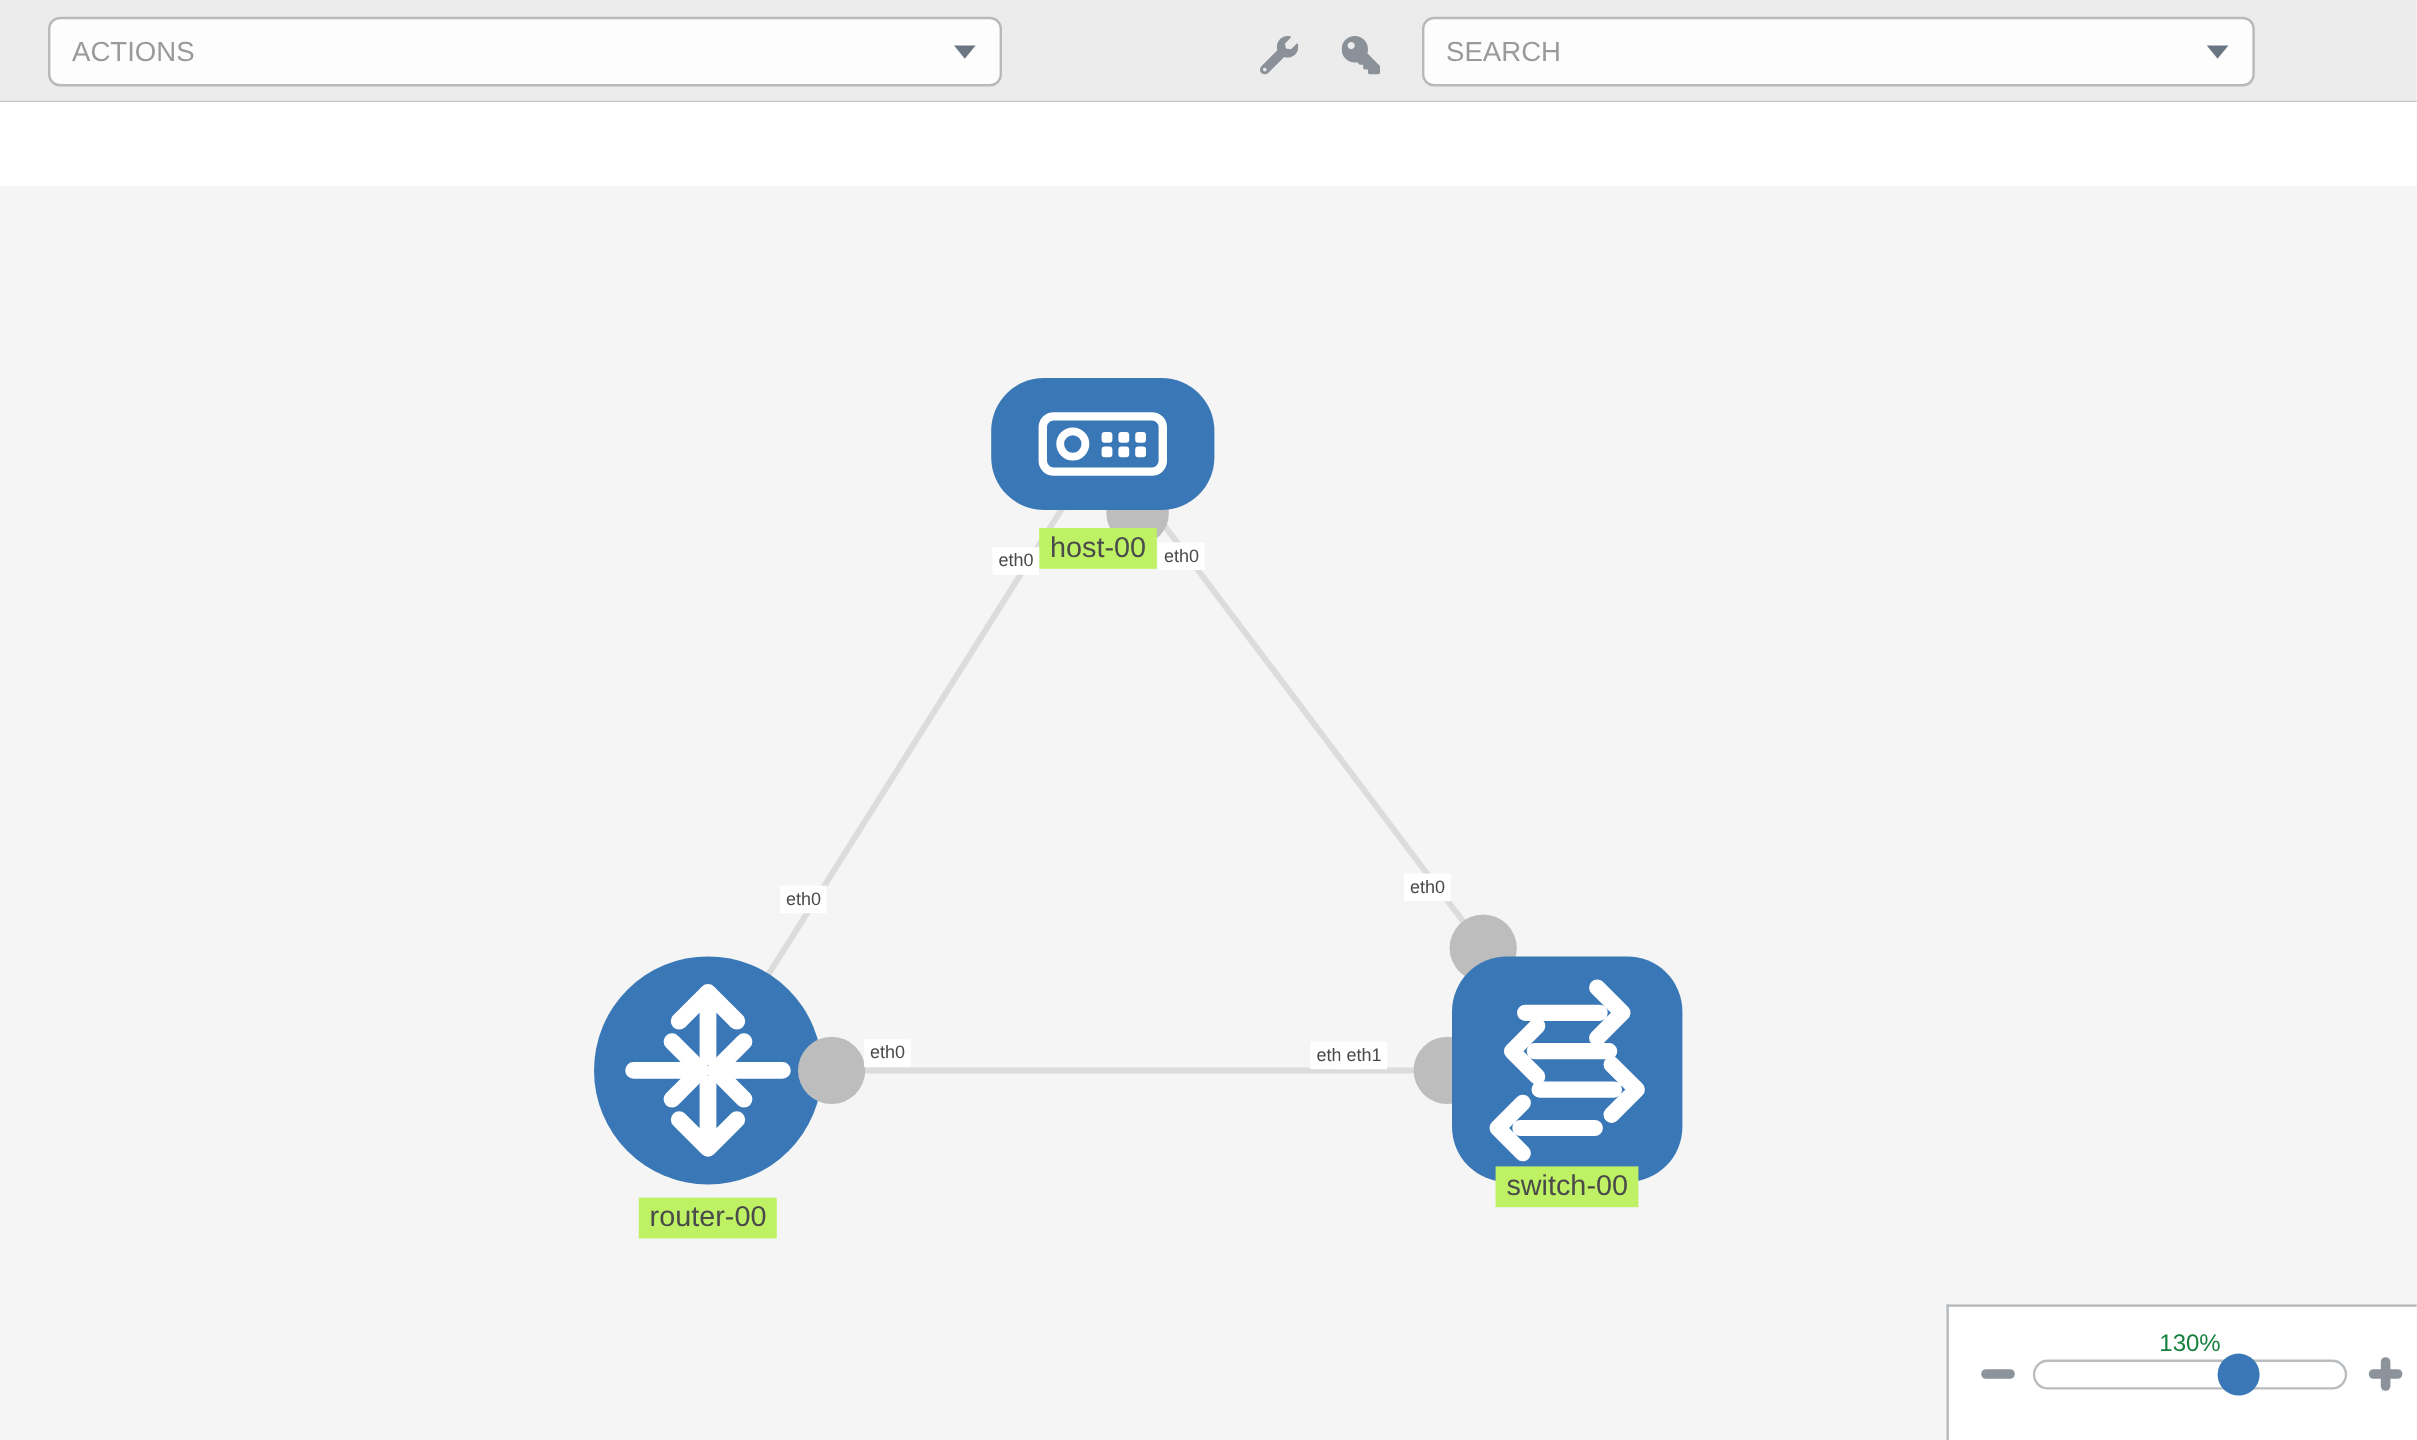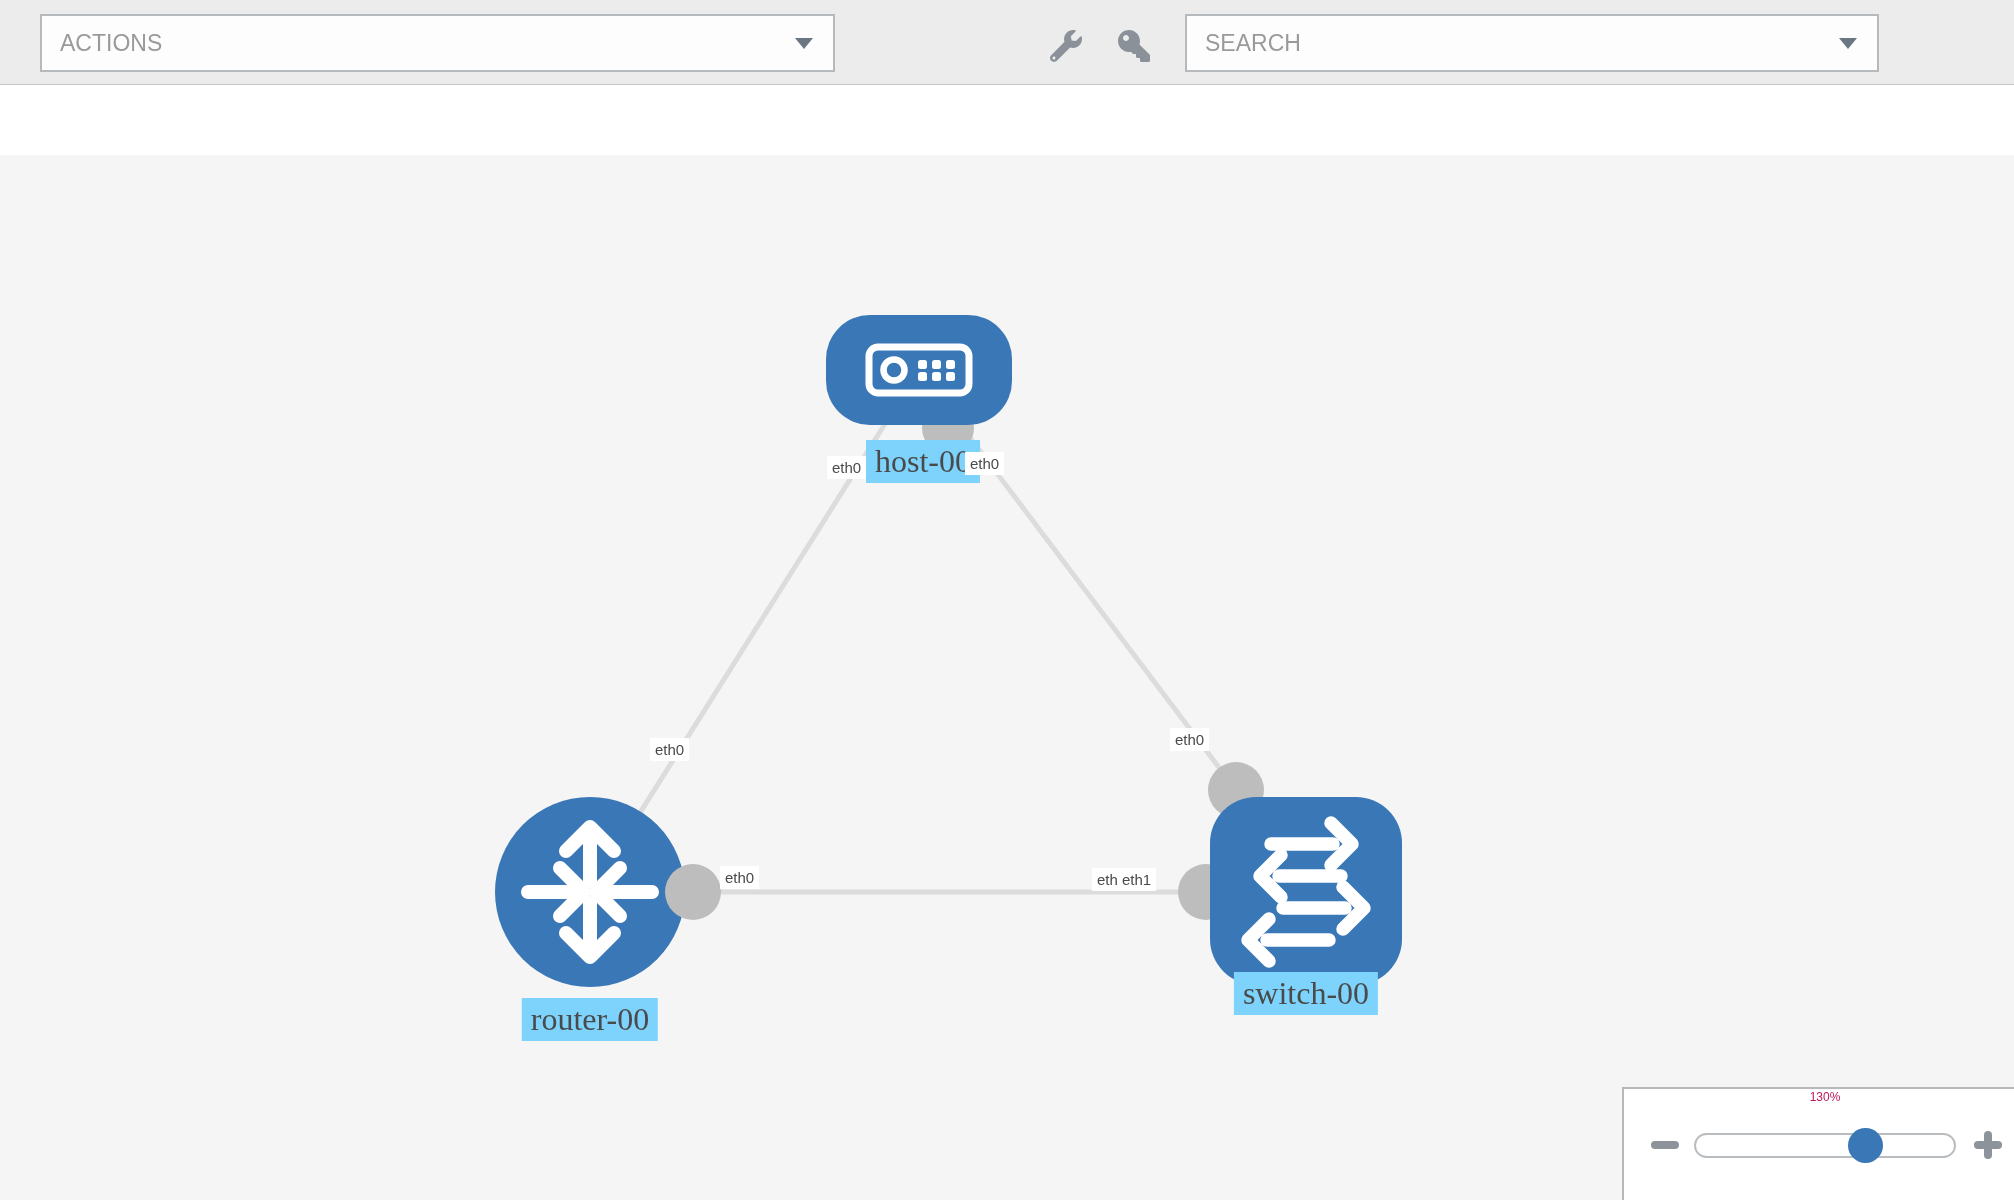--- a/index.html
+++ b/index.html
@@ -10,43 +10,43 @@
   
   .header { position:relative; height:70px; background:#ffffff; border-bottom:2px solid #d6d6d6; }
   .header .title { position:absolute; left:38px; top:14px; font-size:27px; font-weight:bold; color:#636363; letter-spacing:0.2px; }
   .title .sep { margin:0 10px; }
   .close-btn { position:absolute; right:33px; top:18px; width:35px; height:35px; border-radius:50%;
                background:#c9c9c9; display:flex; align-items:center; justify-content:center; cursor:pointer; }
 
   
   .toolbar { position:relative; height:85px; background:#ececec; border-bottom:1px solid #c6c6c6; }
   .dropdown { position:absolute; top:14px; height:58px; background:#fdfdfd; border:2px solid #b7babd;
-              border-radius:0; display:flex; align-items:center; cursor:pointer; }
+              border-radius:10px; display:flex; align-items:center; cursor:pointer; }
   .dropdown .ph { font-size:23px; color:#9a9a9a; margin-left:18px; }
   .caret { position:absolute; right:20px; top:50%; margin-top:-5px; width:0; height:0;
            border-left:9px solid transparent; border-right:9px solid transparent; border-top:11px solid #6a7682; }
   .dd-actions { left:40px; width:795px; }
   .dd-search { left:1185px; width:694px; }
   .tool-btn { position:absolute; top:26px; width:40px; height:40px; display:flex; align-items:center; justify-content:center; cursor:pointer; }
   .tool-wrench { left:1046px; }
   .tool-key { left:1114px; }
   .tool-btn svg { width:32px; height:32px; fill:#8b9199; }
 
   
   .canvas { position:absolute; left:0; top:155px; width:2014px; height:1045px; background:#f5f5f5; }
   .canvas svg.topo { position:absolute; left:0; top:0; }
 
-  .node-label { position:absolute; background:#7dd3fc; color:#4a4a4a; font-size:32px; padding:3px 9px; white-space:nowrap;font-family:Liberation Serif, serif; }
+  .node-label { position:absolute; background:#bef264; color:#4a4a4a; font-size:24px; padding:3px 9px; white-space:nowrap; }
   .iface-label { position:absolute; background:#ffffff; color:#4a4a4a; font-size:15px; padding:3px 5px; white-space:nowrap; }
   .centered { transform:translateX(-50%); }
 
   
   .zoom-panel { position:absolute; left:1622px; top:1087px; width:392px; height:113px; background:#ffffff;
                 border-left:2px solid #b5b9bc; border-top:2px solid #b5b9bc; }
-  .zoom-level { position:absolute; left:201px; top:1px; transform:translateX(-50%); font-size:12px; color:#be185d; }
+  .zoom-level { position:absolute; left:201px; top:20px; transform:translateX(-50%); font-size:20px; color:#15803d; }
   .zoom-minus, .zoom-plus { position:absolute; cursor:pointer; }
   .zoom-minus { left:27px; top:52px; width:28px; height:8px; background:#8d939a; border-radius:4px; }
   .zoom-plus { left:350px; top:42px; width:28px; height:28px; }
   .zoom-plus::before { content:""; position:absolute; left:0; top:10px; width:28px; height:8px; background:#8d939a; border-radius:4px; }
   .zoom-plus::after  { content:""; position:absolute; left:10px; top:0; width:8px; height:28px; background:#8d939a; border-radius:4px; }
   .zoom-track { position:absolute; left:70px; top:44px; width:262px; height:25px; background:#ffffff;
                 border:2px solid #b9bdc0; border-radius:14px; cursor:pointer; }
   .zoom-handle { position:absolute; left:224px; top:39px; width:35px; height:35px; border-radius:50%;
                  background:#3a77b6; cursor:grab; }
 </style>

